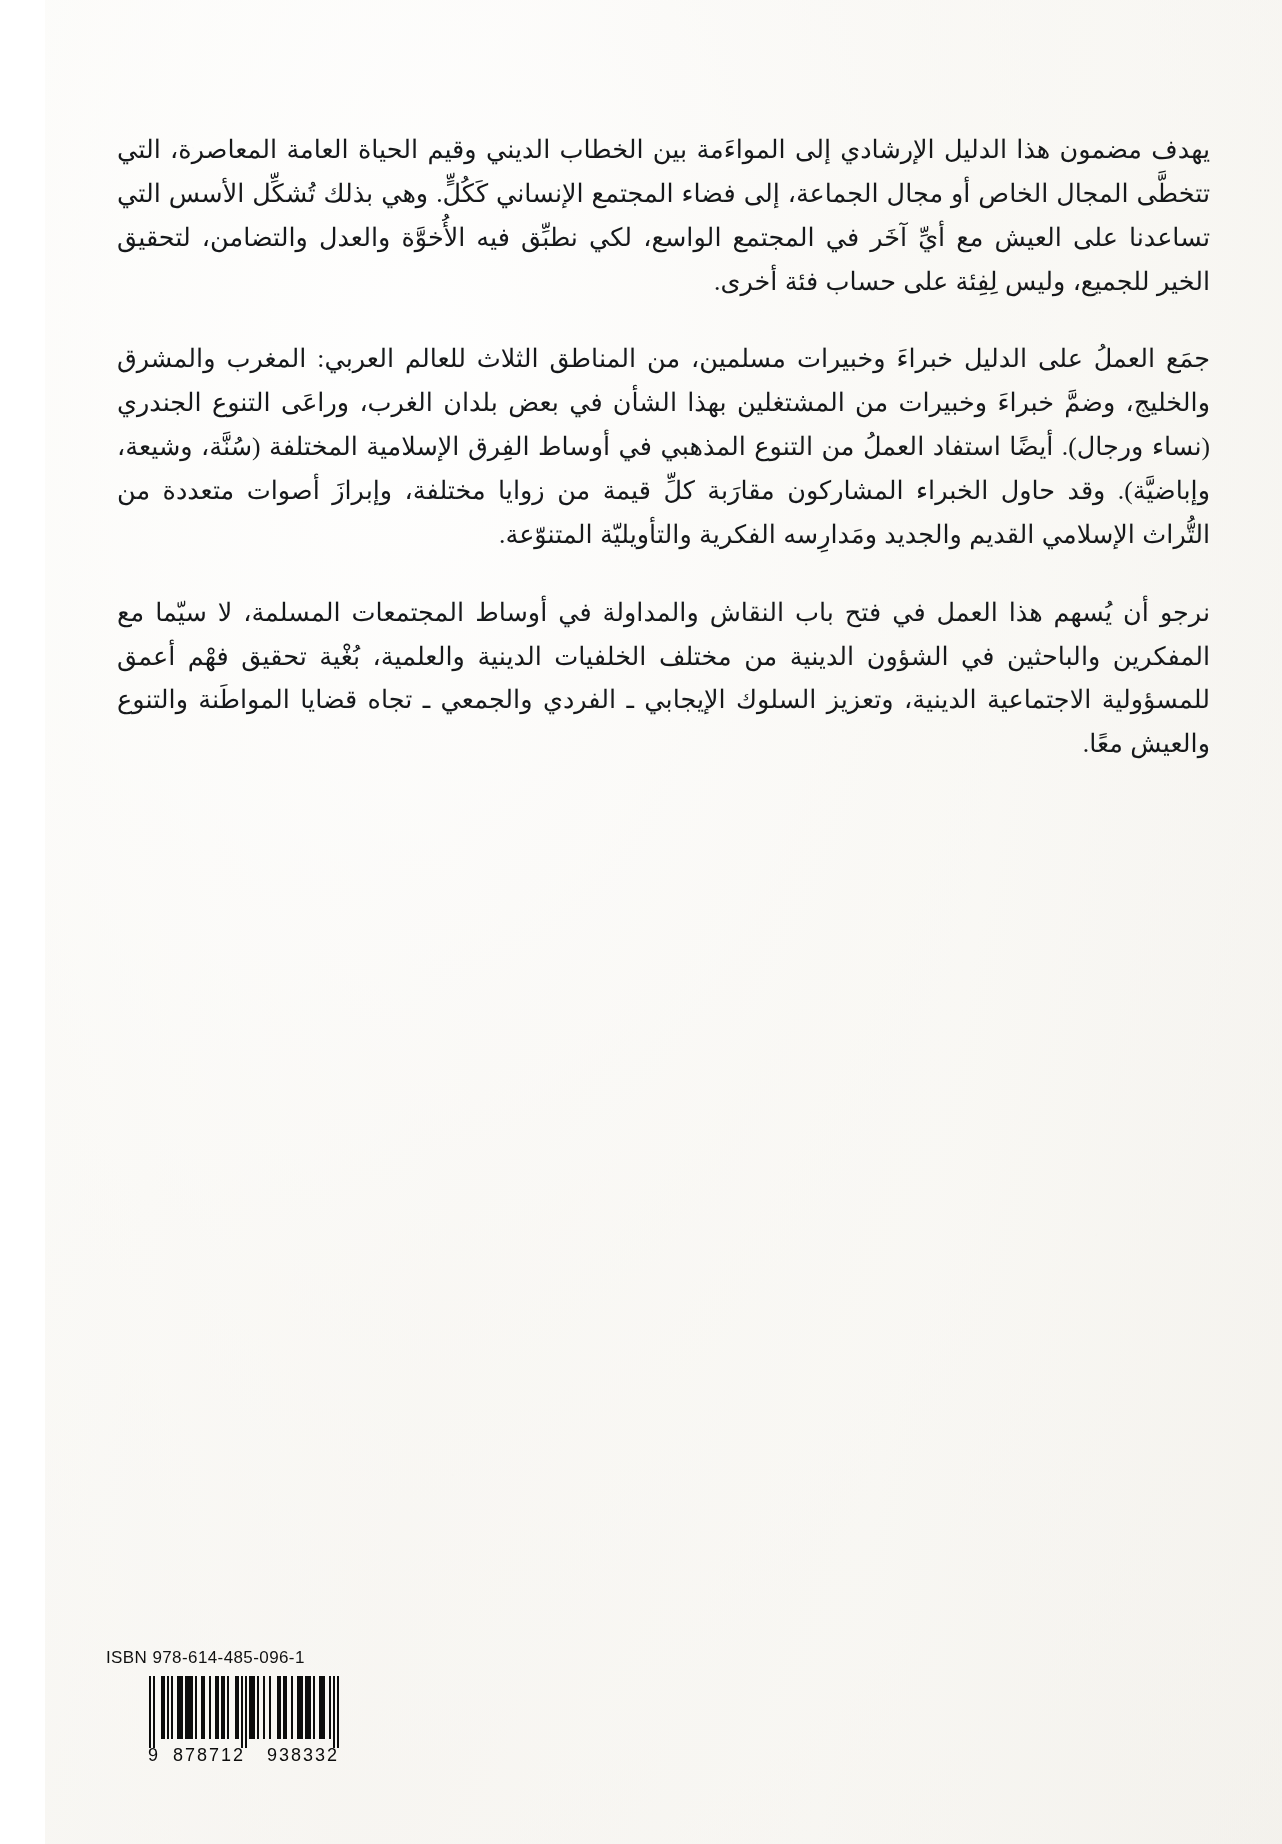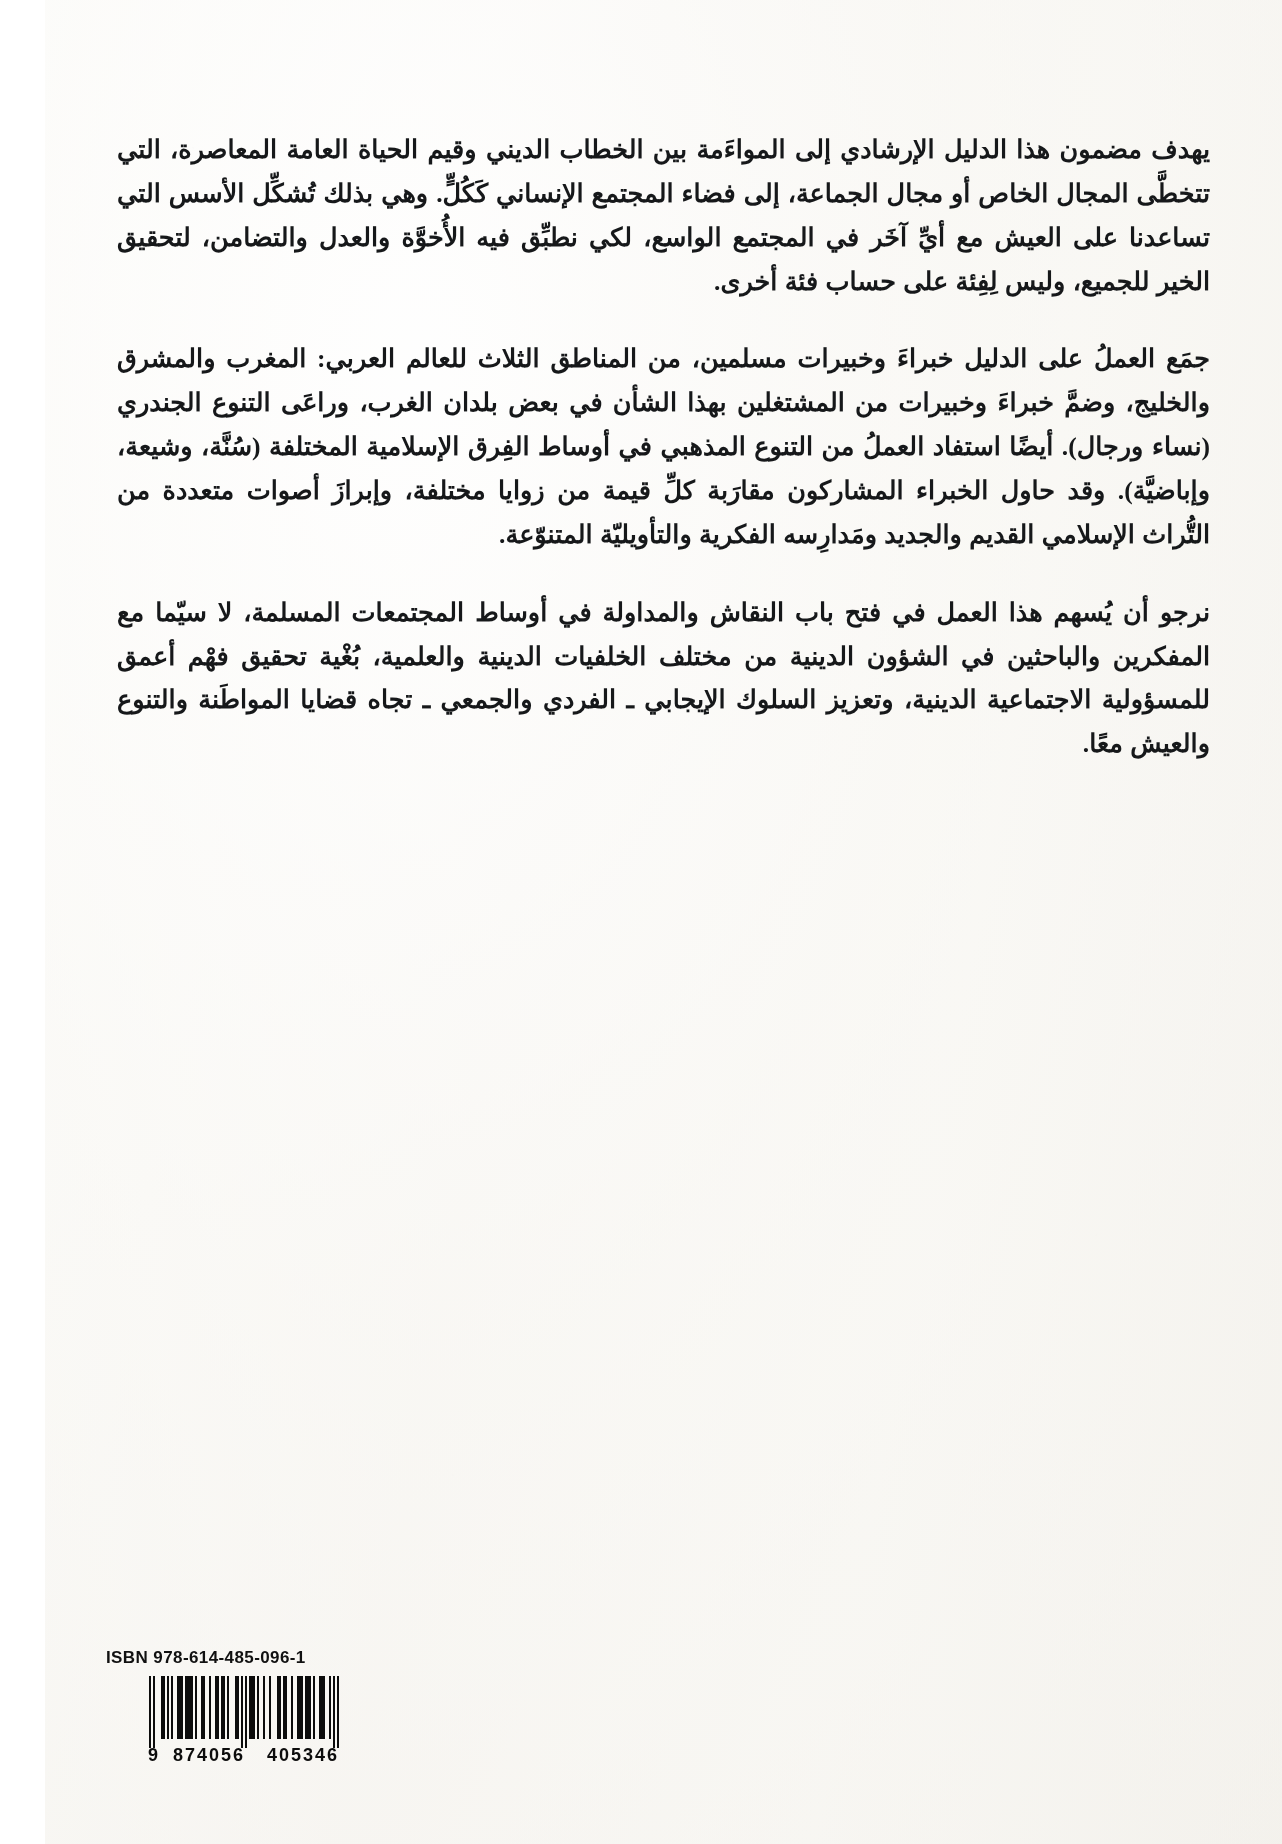--- a/index.html
+++ b/index.html
@@ -9,21 +9,20 @@
   }
   body {
     font-family: "Liberation Serif", "DejaVu Serif", serif;
   }
   .page {
     position: relative;
     width: 1237px;
     height: 1844px;
     background: #bef264;
     overflow: hidden;
-    font-weight: bold;
   }
   
   .paper-tone {
     position: absolute;
     inset: 0;
     background:
       radial-gradient(ellipse at 30% 20%, rgba(255,255,255,0.9) 0%, rgba(250,249,246,0.6) 45%, rgba(243,241,236,0.55) 100%),
       linear-gradient(100deg, #fdfdfb 0%, #f7f5f1 40%, #f9f8f4 70%, #f4f2ed 100%);
     pointer-events: none;
   }
@@ -222,18 +221,18 @@
           <i class="short" style="width: 2px; background: transparent;"></i>
           <i class="short" style="width: 2px; background: transparent;"></i>
           <i class="short" style="width: 2px; background: rgb(12, 12, 12);"></i>
           <i class="short" style="width: 2px; background: transparent;"></i>
           <i style="width: 2px; background: rgb(12, 12, 12);"></i>
           <i style="width: 2px; background: transparent;"></i>
           <i style="width: 2px; background: rgb(12, 12, 12);"></i>
         </div>
       <div class="digits">
         <span class="d-lead">9</span>
-        <span class="d-left">874056</span>
-        <span class="d-right">405346</span>
+        <span class="d-left">878712</span>
+        <span class="d-right">938332</span>
       </div>
     </div>
   </div>
 </div>
 
 </body></html>

